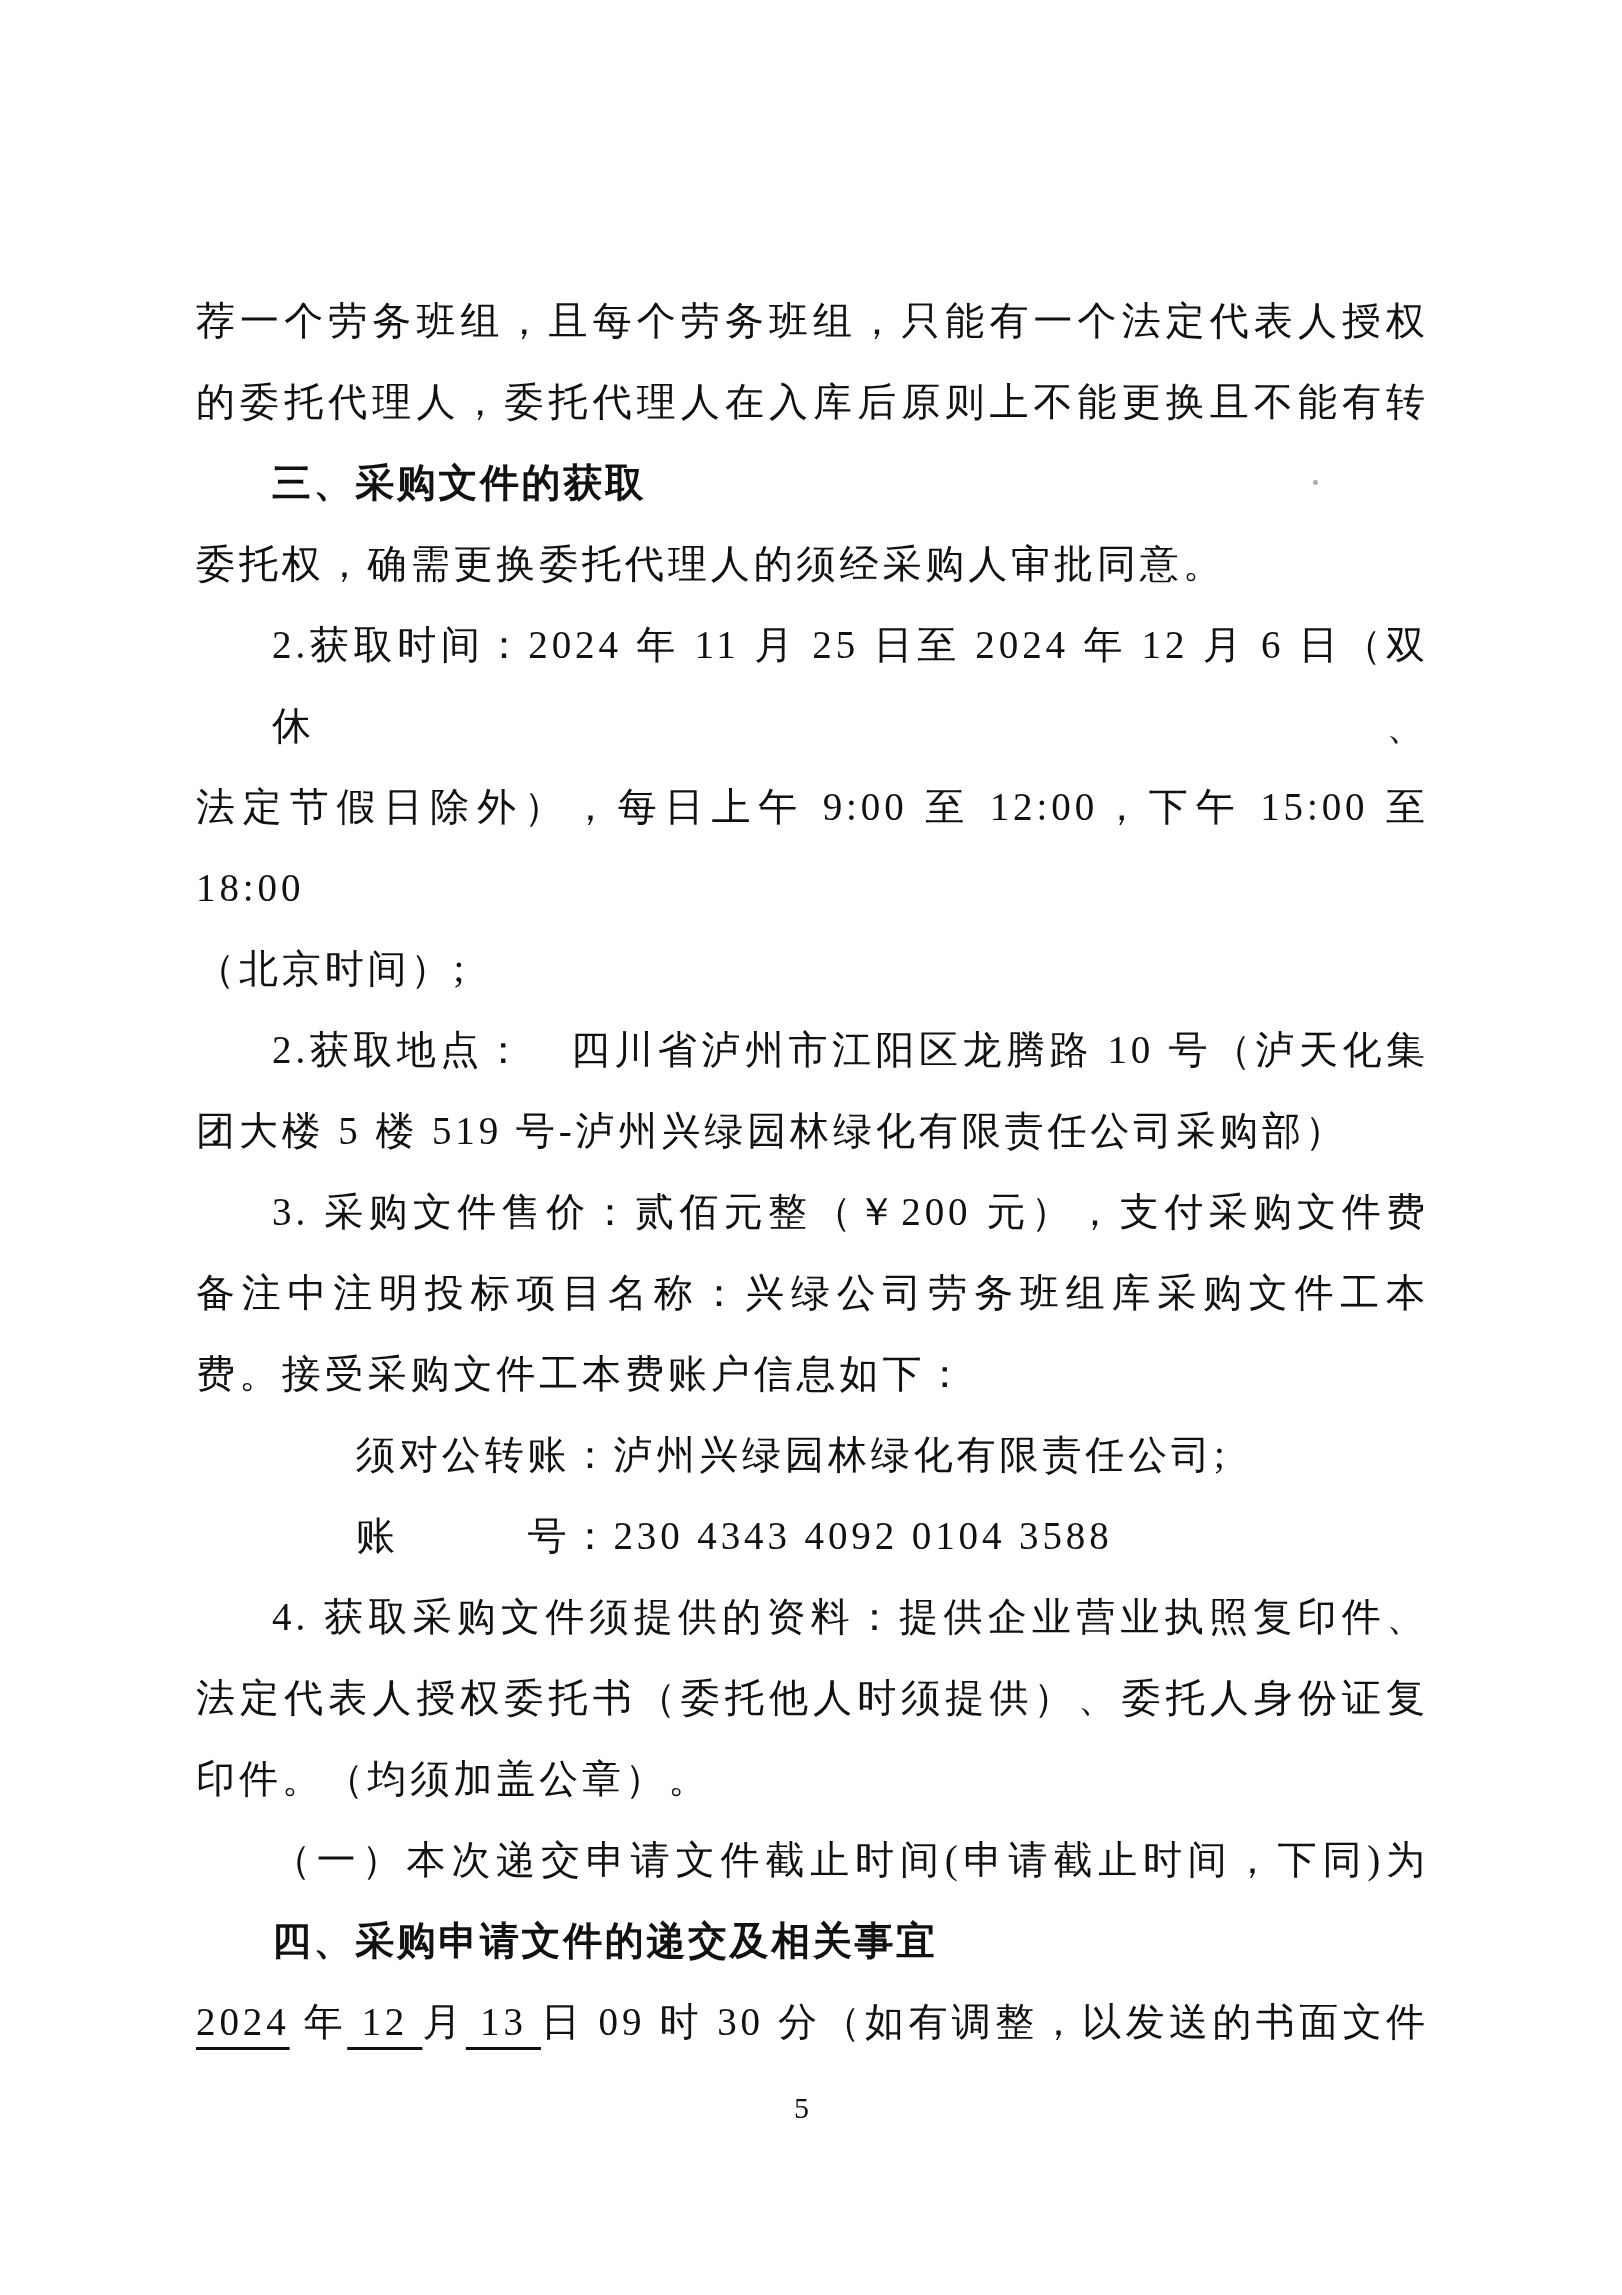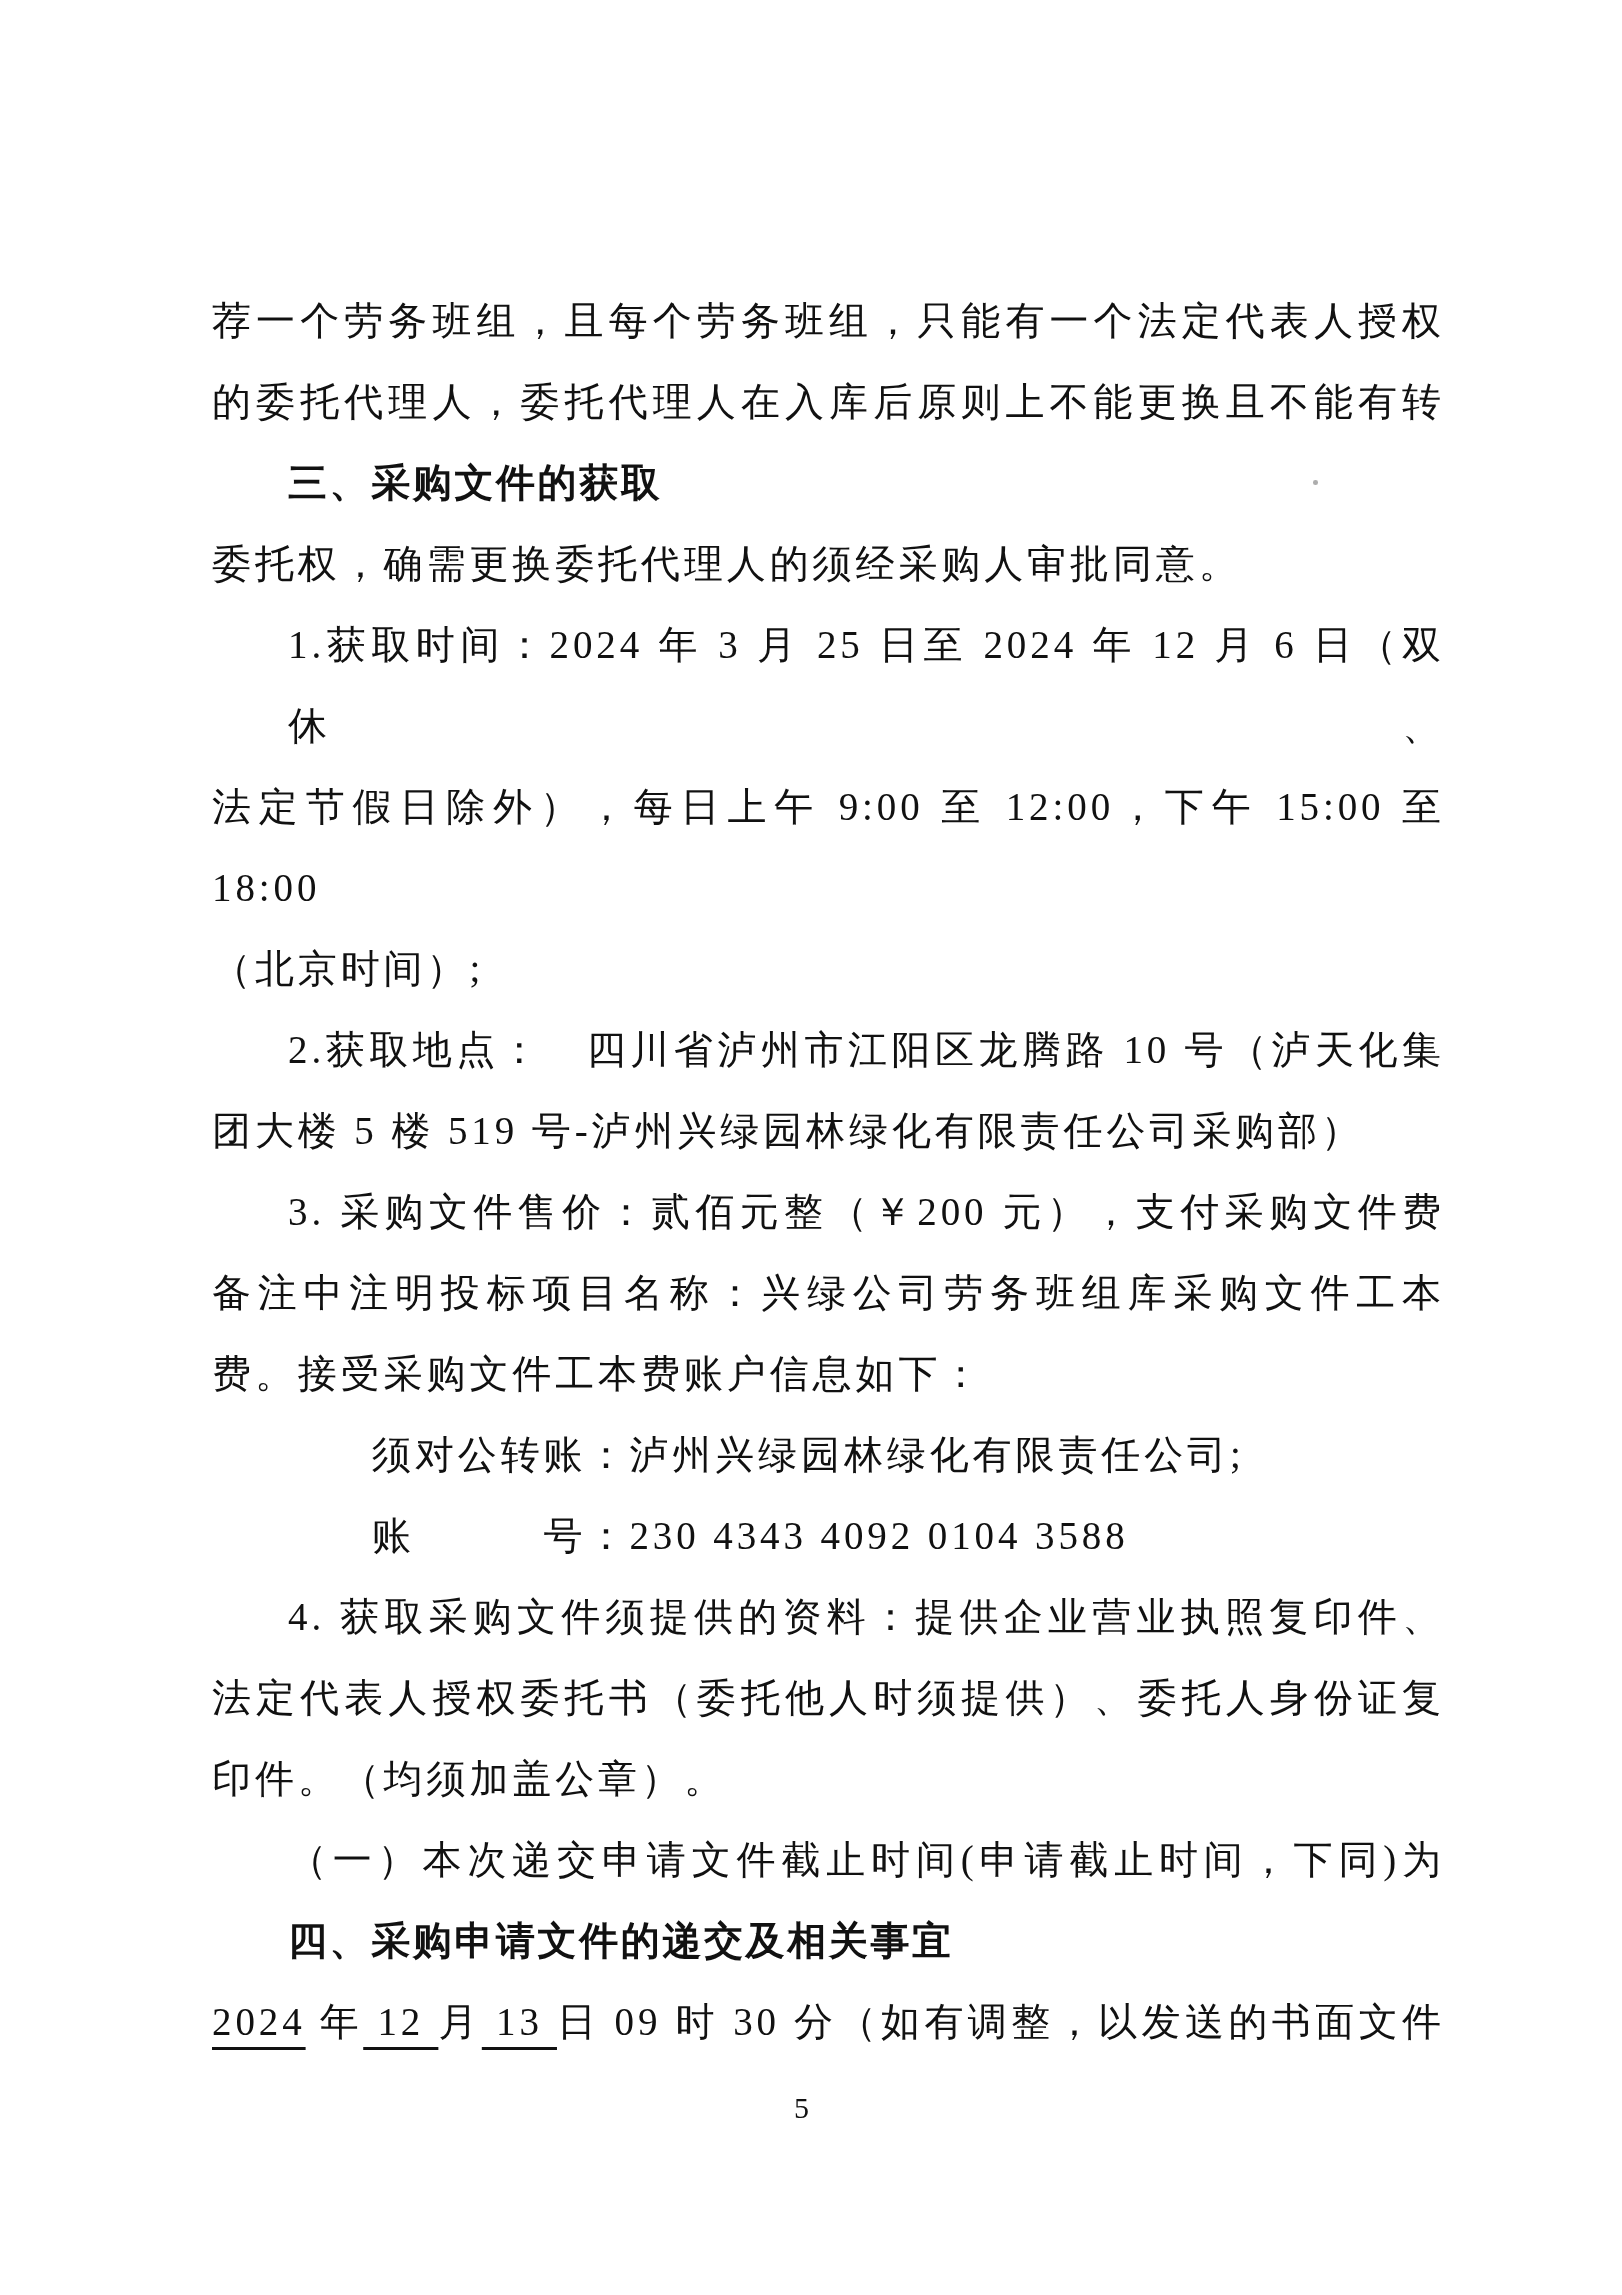--- a/index.html
+++ b/index.html
@@ -7,21 +7,21 @@
     width: 1623px; height: 2295px;
     background: #ffffff;
     position: relative;
     font-family: "Liberation Serif", "DejaVu Serif", serif;
     color: #111111;
     overflow: hidden;
   }
   .page { position: absolute; inset: 0; }
   .content {
     position: absolute;
-    left: 212px; top: 280px;
+    left: 196px; top: 280px;
     width: 1233px;
   }
   .line {
     font-size: 39px;
     line-height: 81px;
     letter-spacing: 3.9px;
     text-align: justify;
     text-justify: inter-character;
   }
   .line.fill { text-align-last: justify; }
@@ -59,21 +59,21 @@
 </style>
 </head>
 <body>
 
 <div class="page">
   <div class="content" id="document-body">
       <div class="line fill"><span class="seg">荐一个劳务班组，且每个劳务班组，只能有一个法定代表人授权</span></div>
       <div class="line fill"><span class="seg">的委托代理人，委托代理人在入库后原则上不能更换且不能有转</span></div>
       <div class="line heading ind1"><span class="seg">三、采购文件的获取</span></div>
       <div class="line"><span class="seg">委托权，确需更换委托代理人的须经采购人审批同意。</span></div>
-      <div class="line fill ind1"><span class="seg">1.获取时间：2024 年 3 月 25 日至 2024 年 12 月 6 日（双休、</span></div>
+      <div class="line fill ind1"><span class="seg">2.获取时间：2024 年 11 月 25 日至 2024 年 12 月 6 日（双休、</span></div>
       <div class="line fill"><span class="seg">法定节假日除外），每日上午 9:00 至 12:00，下午 15:00 至 18:00</span></div>
       <div class="line"><span class="seg">（北京时间）;</span></div>
       <div class="line fill ind1"><span class="seg">2.获取地点：　四川省泸州市江阳区龙腾路 10 号（泸天化集</span></div>
       <div class="line"><span class="seg">团大楼 5 楼 519 号-泸州兴绿园林绿化有限责任公司采购部）</span></div>
       <div class="line fill ind1"><span class="seg">3. 采购文件售价：贰佰元整（￥200 元），支付采购文件费</span></div>
       <div class="line fill"><span class="seg">备注中注明投标项目名称：兴绿公司劳务班组库采购文件工本</span></div>
       <div class="line"><span class="seg">费。接受采购文件工本费账户信息如下：</span></div>
       <div class="line ind2"><span class="seg">须对公转账：泸州兴绿园林绿化有限责任公司;</span></div>
       <div class="line ind2"><span class="seg">账　　　号：230 4343 4092 0104 3588</span></div>
       <div class="line fill ind1"><span class="seg">4. 获取采购文件须提供的资料：提供企业营业执照复印件、</span></div>

